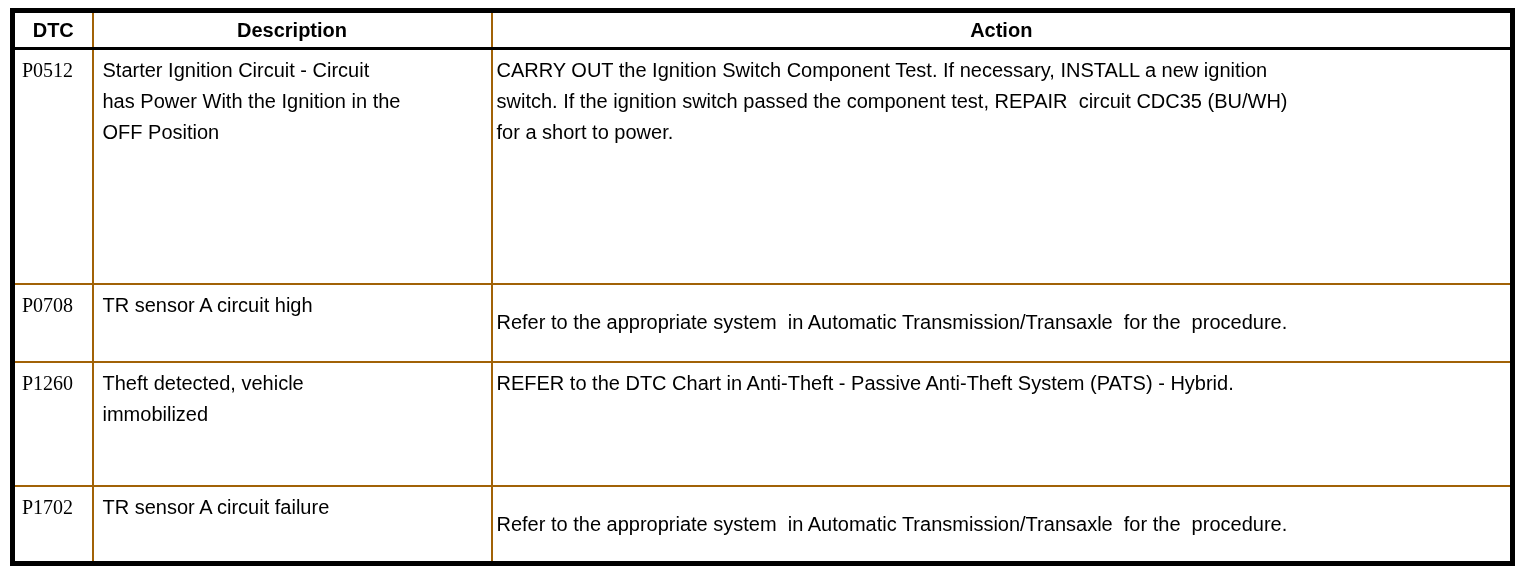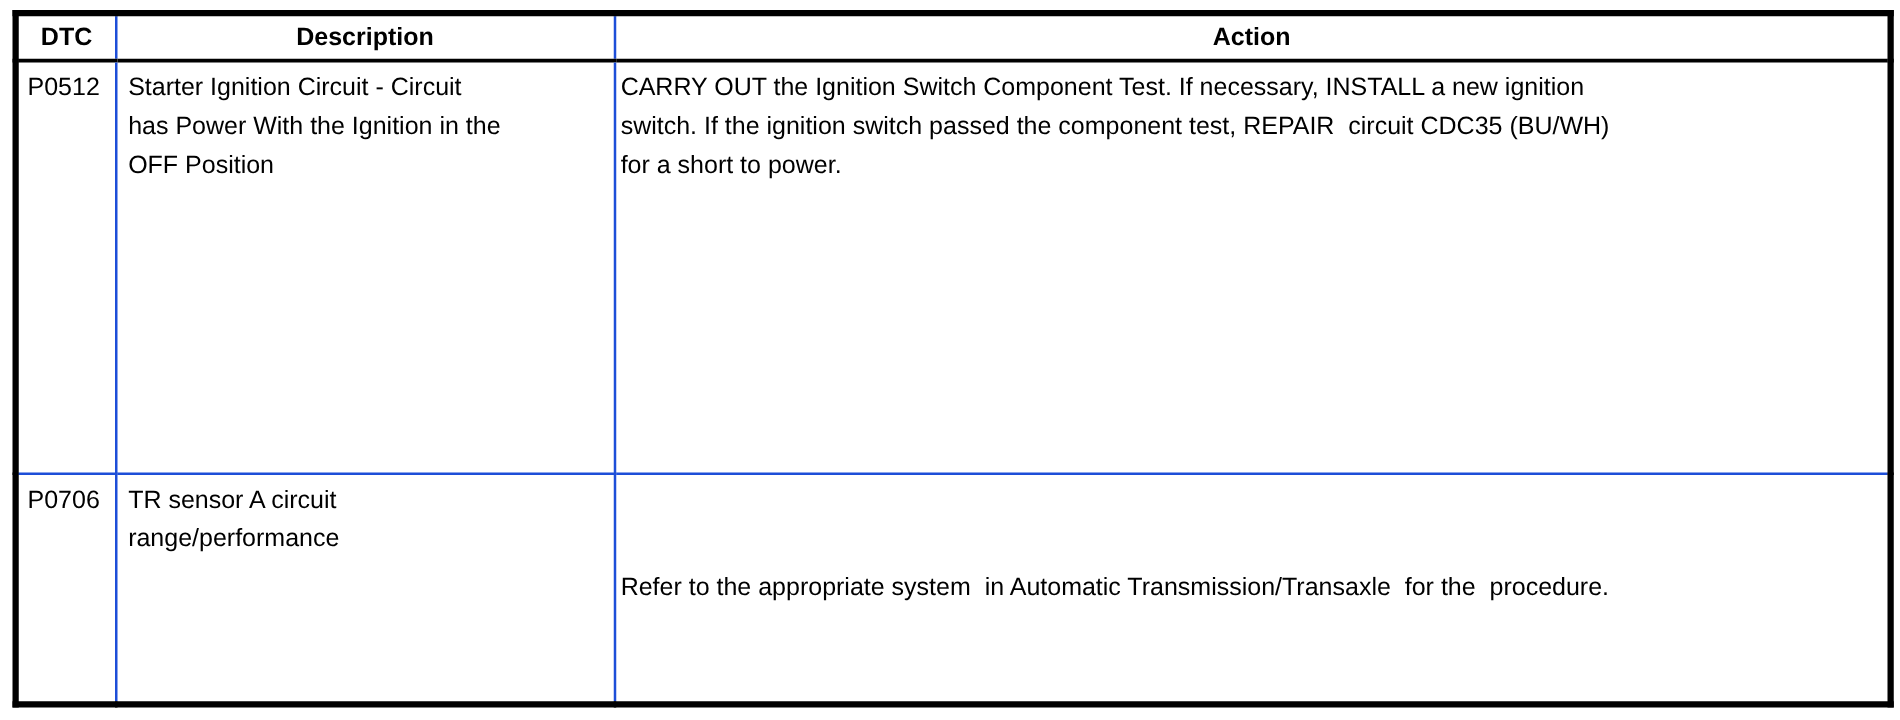--- a/index.html
+++ b/index.html
@@ -20,21 +20,21 @@
     border-collapse: collapse;
     table-layout: fixed;
     border: 5px solid #000000;
     font-family: "Liberation Sans", "DejaVu Sans", sans-serif;
     font-size: 20px;
     color: #000000;
     background: #ffffff;
   }
   table.dtc-table th,
   table.dtc-table td {
-    border: 2px solid #1d4ed8;
+    border: 2px solid #a16207;
     box-sizing: border-box;
   }
   table.dtc-table th {
     border-bottom: 3px solid #000000;
     height: 38px;
     font-weight: bold;
     font-size: 20px;
     text-align: center;
     vertical-align: middle;
     padding: 2px 4px;
@@ -42,20 +42,21 @@
   td.cell {
     vertical-align: top;
     padding: 5px 8px 4px 9px;
     line-height: 31px;
     white-space: pre-wrap;
     overflow: hidden;
   }
   td.dtc-cell {
     padding-left: 7px;
     padding-right: 18px;
+    font-family: Liberation Serif, serif;
   }
   td.action-cell {
     padding-left: 4px;
   }
   td.v-mid {
     vertical-align: middle;
     padding-top: 0;
     padding-bottom: 0;
   }
   tr.row-h140 { height: 140px; }
@@ -84,21 +85,31 @@
     <tbody>
       <tr class="row-h140">
         <td class="cell dtc-cell">P0512</td>
         <td class="cell desc-cell">Starter Ignition Circuit - Circuit
 has Power With the Ignition in the
 OFF Position</td>
         <td class="cell action-cell">CARRY OUT the Ignition Switch Component Test. If necessary, INSTALL a new ignition
 switch. If the ignition switch passed the component test, REPAIR  circuit CDC35 (BU/WH)
 for a short to power.</td>
       </tr>
-      <tr class="row-h78">
-        <td class="cell dtc-cell">P0706</td>
-        <td class="cell desc-cell">TR sensor A circuit
-range/performance</td>
+      <tr class="row-h46">
+        <td class="cell dtc-cell">P0708</td>
+        <td class="cell desc-cell">TR sensor A circuit high</td>
+        <td class="cell action-cell v-mid">Refer to the appropriate system  in Automatic Transmission/Transaxle  for the  procedure.</td>
+      </tr>
+      <tr class="row-h74">
+        <td class="cell dtc-cell">P1260</td>
+        <td class="cell desc-cell">Theft detected, vehicle
+immobilized</td>
+        <td class="cell action-cell">REFER to the DTC Chart in Anti-Theft - Passive Anti-Theft System (PATS) - Hybrid.</td>
+      </tr>
+      <tr class="row-h46">
+        <td class="cell dtc-cell">P1702</td>
+        <td class="cell desc-cell">TR sensor A circuit failure</td>
         <td class="cell action-cell v-mid">Refer to the appropriate system  in Automatic Transmission/Transaxle  for the  procedure.</td>
       </tr>
     </tbody>
   </table>
 </div>
 
 </body></html>

